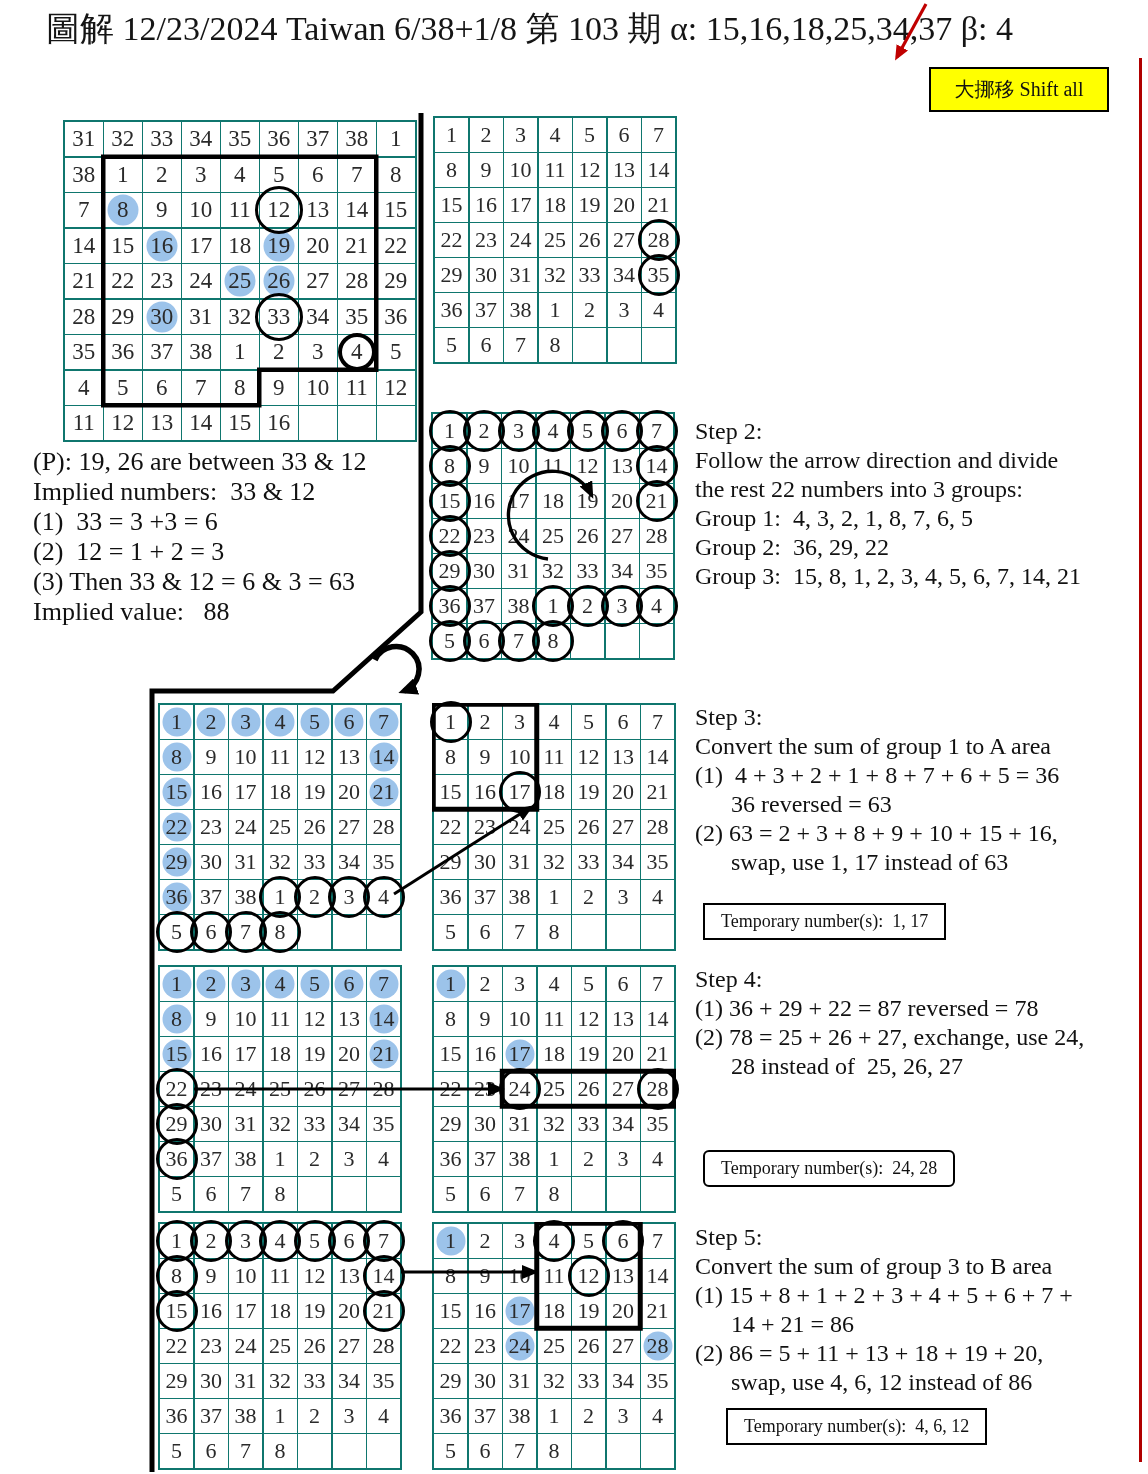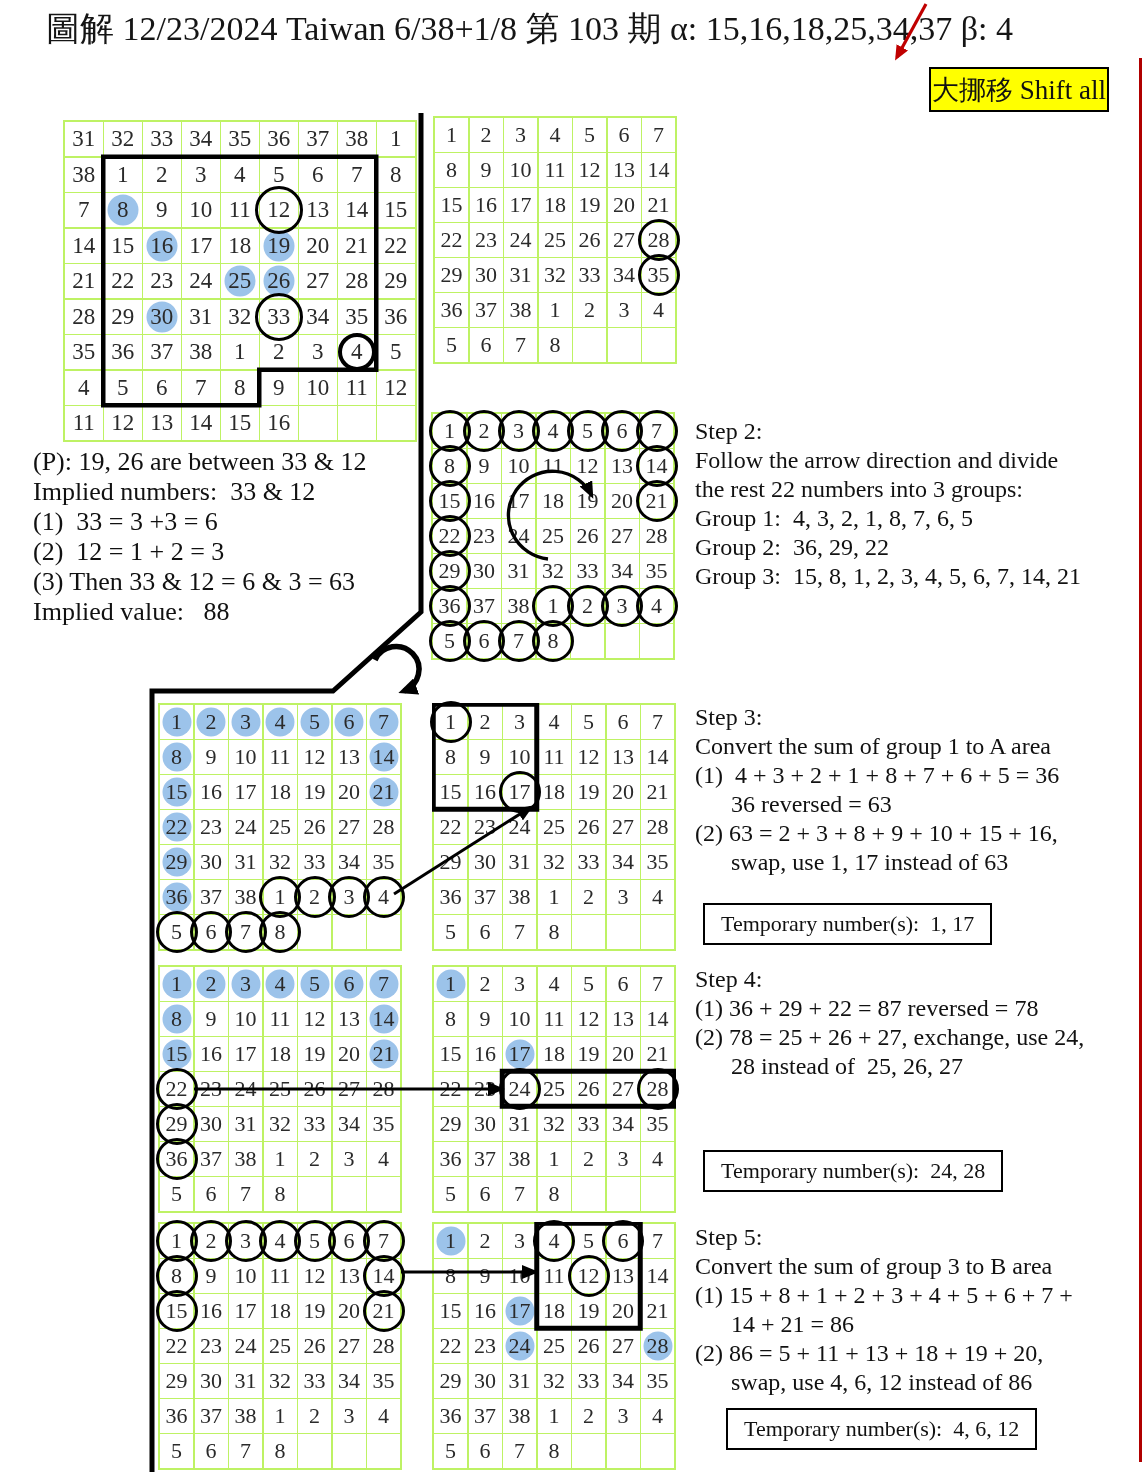--- a/index.html
+++ b/index.html
@@ -7,36 +7,36 @@
         font-family:"Liberation Serif","DejaVu Serif",serif;color:#111;}
   .abs{position:absolute;}
 
   #title{left:46px;top:6px;font-size:34px;white-space:nowrap;color:#151515;}
   #change{left:47px;top:76px;font-size:25px;white-space:nowrap;}
   #change .blue{color:#0202ee;}
   #change sup{font-size:15px;}
   .circled{display:inline-block;border:3.5px solid #C00000;border-radius:50%;
            padding:1px 11px 3px;margin-left:3px;}
   #shiftbox{left:929px;top:67px;width:176px;height:41px;background:#ffff00;border:2px solid #000;
-            display:flex;align-items:center;justify-content:center;font-size:27px;white-space:nowrap;}
+            display:flex;align-items:center;justify-content:center;font-size:20px;white-space:nowrap;}
 
   .textblock{font-size:24px;line-height:29px;}
   .textblock .ln{white-space:pre;}
   #leftnote{left:33px;top:447px;font-size:26px;line-height:30px;}
   #step1{left:695px;top:118px;}
   #step2{left:695px;top:417px;}
   #step3{left:695px;top:703px;}
   #step4{left:695px;top:965px;}
   #step5{left:695px;top:1223px;}
-  .tempbox{border:2.5px solid #000;font-size:22px;padding:6px 16px;white-space:pre;}
+  .tempbox{border:2.5px solid #000;font-size:18px;padding:6px 16px;white-space:pre;}
   #temp1{left:703px;top:903px;}
-  #temp2{left:703px;top:1150px;}
+  #temp2{left:703px;top:1150px;border-radius:6px;}
   #temp3{left:700px;top:1408px;margin-left:26px;}
 
-  .grid{position:absolute;background:#bef264;display:grid;gap:1.5px;padding:2px;}
+  .grid{position:absolute;background:#0f766e;display:grid;gap:1.5px;padding:2px;}
   .g9{grid-template-columns:repeat(9,37.5px);grid-auto-rows:34px;font-size:23px;}
   .g7{grid-template-columns:repeat(7,33px);grid-auto-rows:33.5px;font-size:22px;}
   .cell{position:relative;background:#fff;display:flex;align-items:center;justify-content:center;color:#2a2a2a;}
   .cell .num{position:relative;z-index:2;}
   .hl{position:absolute;z-index:1;border-radius:50%;background:#9cc3ea;left:50%;top:50%;transform:translate(-50%,-50%);}
   .g7 .hl{width:29px;height:29px;}
   .g9 .hl{width:31px;height:31px;}
   .ring{position:absolute;z-index:3;border-radius:50%;border:3px solid #000;left:50%;top:50%;transform:translate(-50%,-50%);background:transparent;}
   .g7 .ring{width:36px;height:36px;}
   .g9 .ring{width:42px;height:42px;}

